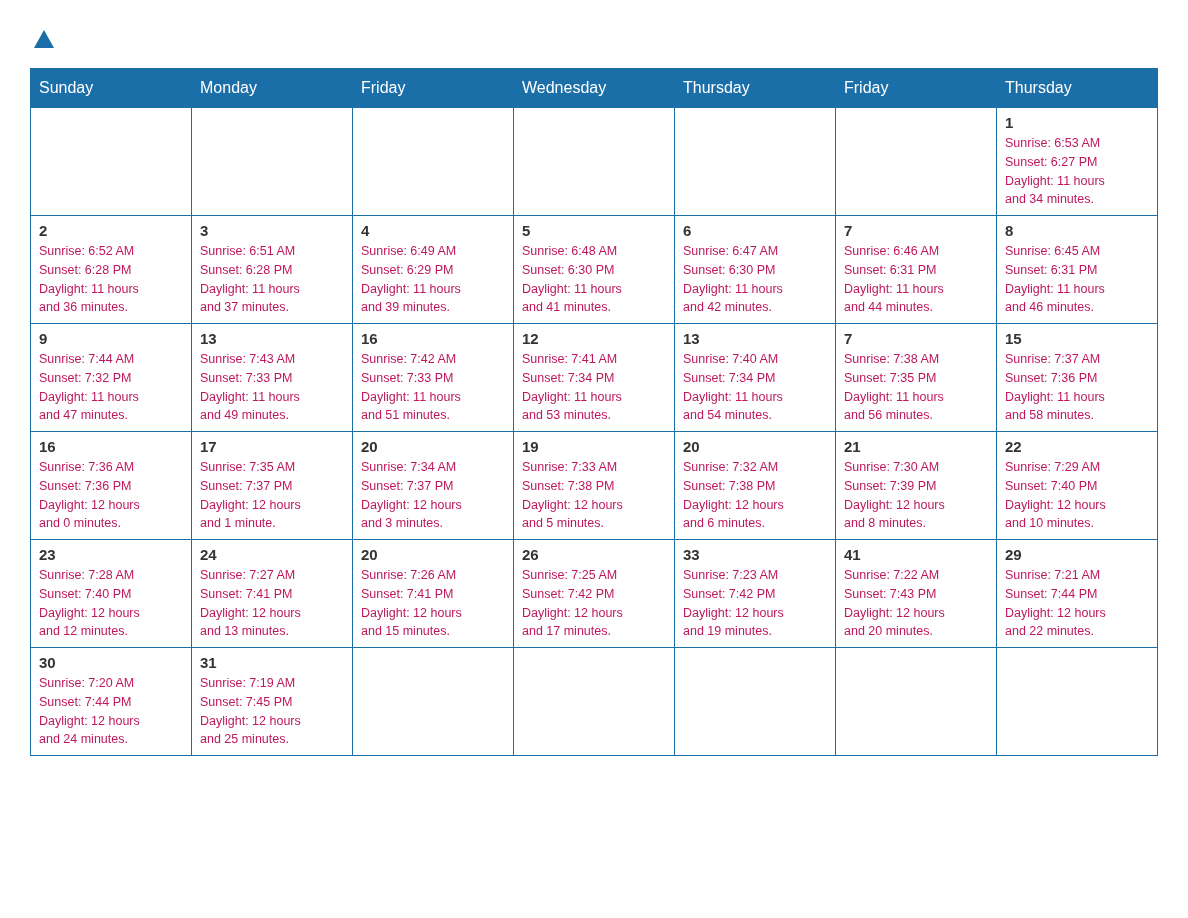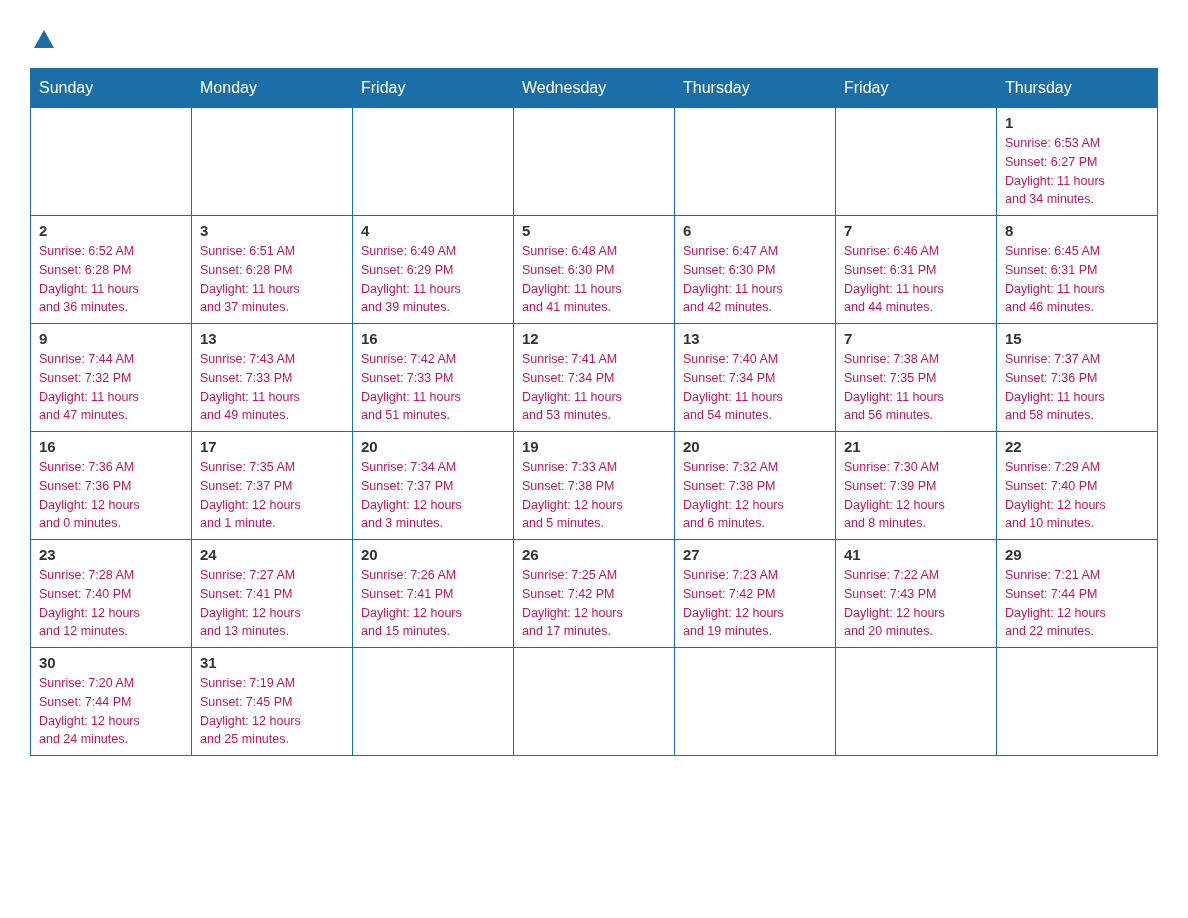--- a/index.html
+++ b/index.html
@@ -244,21 +244,21 @@
         </td>
         <td>
           <span class="day-number">20</span>
           <div class="day-info">Sunrise: 7:26 AM<br>Sunset: 7:41 PM<br>Daylight: 12 hours<br>and 15 minutes.</div>
         </td>
         <td>
           <span class="day-number">26</span>
           <div class="day-info">Sunrise: 7:25 AM<br>Sunset: 7:42 PM<br>Daylight: 12 hours<br>and 17 minutes.</div>
         </td>
         <td>
-          <span class="day-number">27</span>
+          <span class="day-number">33</span>
           <div class="day-info">Sunrise: 7:23 AM<br>Sunset: 7:42 PM<br>Daylight: 12 hours<br>and 19 minutes.</div>
         </td>
         <td>
           <span class="day-number">41</span>
           <div class="day-info">Sunrise: 7:22 AM<br>Sunset: 7:43 PM<br>Daylight: 12 hours<br>and 20 minutes.</div>
         </td>
         <td>
           <span class="day-number">29</span>
           <div class="day-info">Sunrise: 7:21 AM<br>Sunset: 7:44 PM<br>Daylight: 12 hours<br>and 22 minutes.</div>
         </td>

